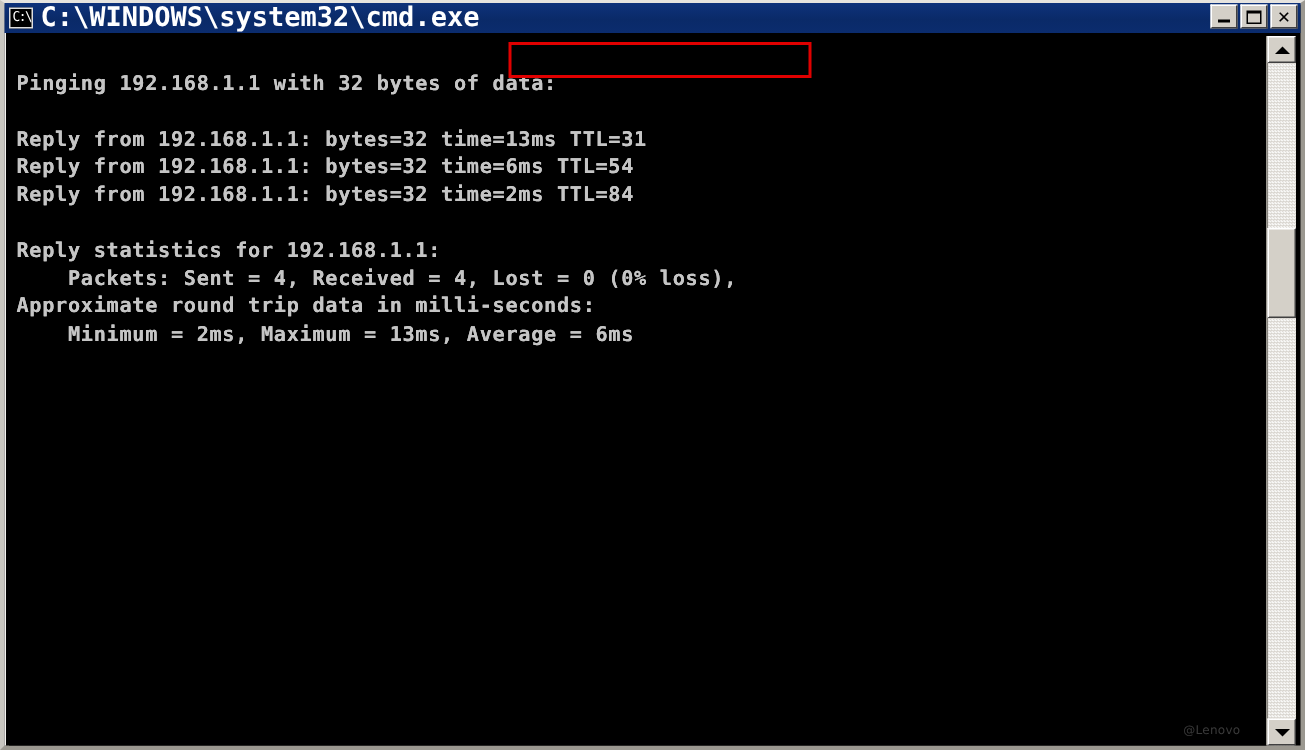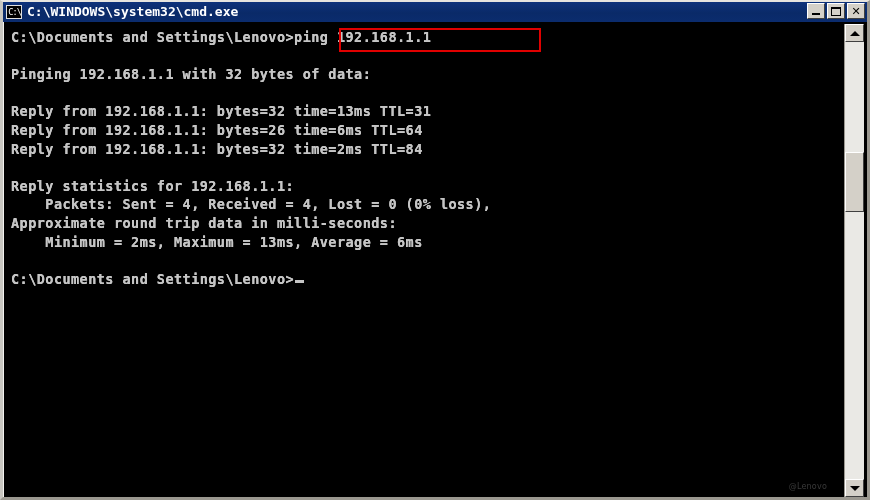--- a/index.html
+++ b/index.html
@@ -68,21 +68,21 @@
     color: #ffffff;
     font-family: "DejaVu Sans Mono", monospace;
     font-size: 9px;
     line-height: 12px;
     letter-spacing: -1px;
     transform: scaleX(0.95);
   }
   .title-text {
     color: #ffffff;
     font-family: "DejaVu Sans Mono", monospace;
-    font-size: 13px;
+    font-size: 18px;
     font-weight: bold;
     letter-spacing: 0px;
     white-space: nowrap;
     line-height: 14px;
   }
   .title-buttons {
     position: absolute;
     right: 2px;
     top: 1px;
     display: flex;
@@ -266,34 +266,32 @@
         <div class="max-mark"></div>
       </div>
       <div class="tbtn">
         <span class="gl">✕</span>
       </div>
     </div>
   </div>
 
   <div class="console">
     <div class="console-inner">
-      <div class="line">C:\Documents and Settings\Lenovo&gt;ping 192.168.1.1</div>
       <div class="line blank"></div>
       <div class="line">Pinging 192.168.1.1 with 32 bytes of data:</div>
       <div class="line blank"></div>
       <div class="line">Reply from 192.168.1.1: bytes=32 time=13ms TTL=31</div>
-      <div class="line">Reply from 192.168.1.1: bytes=26 time=6ms TTL=64</div>
+      <div class="line">Reply from 192.168.1.1: bytes=32 time=6ms TTL=54</div>
       <div class="line">Reply from 192.168.1.1: bytes=32 time=2ms TTL=84</div>
       <div class="line blank"></div>
       <div class="line">Reply statistics for 192.168.1.1:</div>
       <div class="line">    Packets: Sent = 4, Received = 4, Lost = 0 (0% loss),</div>
       <div class="line">Approximate round trip data in milli-seconds:</div>
       <div class="line">    Minimum = 2ms, Maximum = 13ms, Average = 6ms</div>
       <div class="line blank"></div>
-      <div class="line"><span>C:\Documents and Settings\Lenovo&gt;</span><span class="cursor-block"></span></div>
     </div>
 
     <div class="red-box"></div>
 
     <div class="watermark">@Lenovo</div>
   </div>
 
   <div class="scrollbar">
     <div class="sb-btn sb-up">
       <div class="arrow-up"></div>

